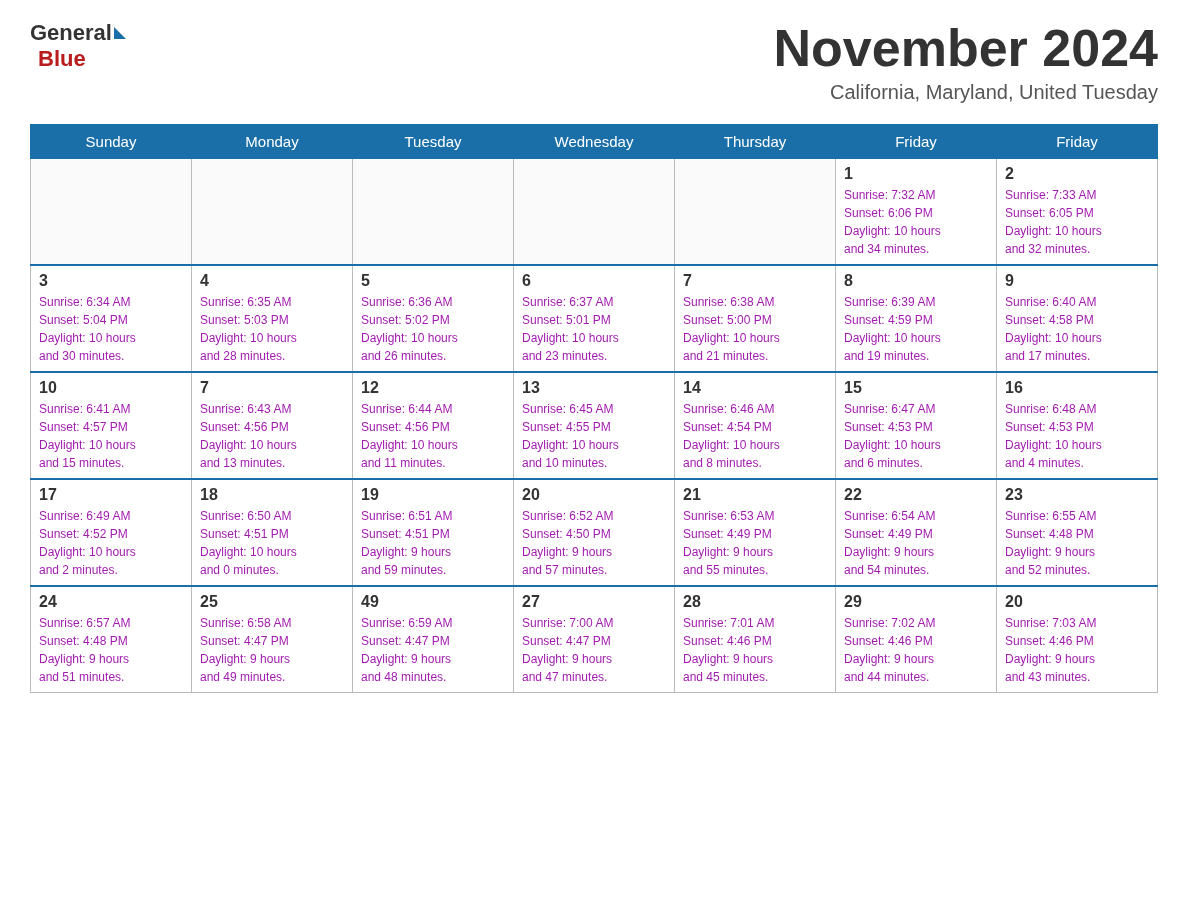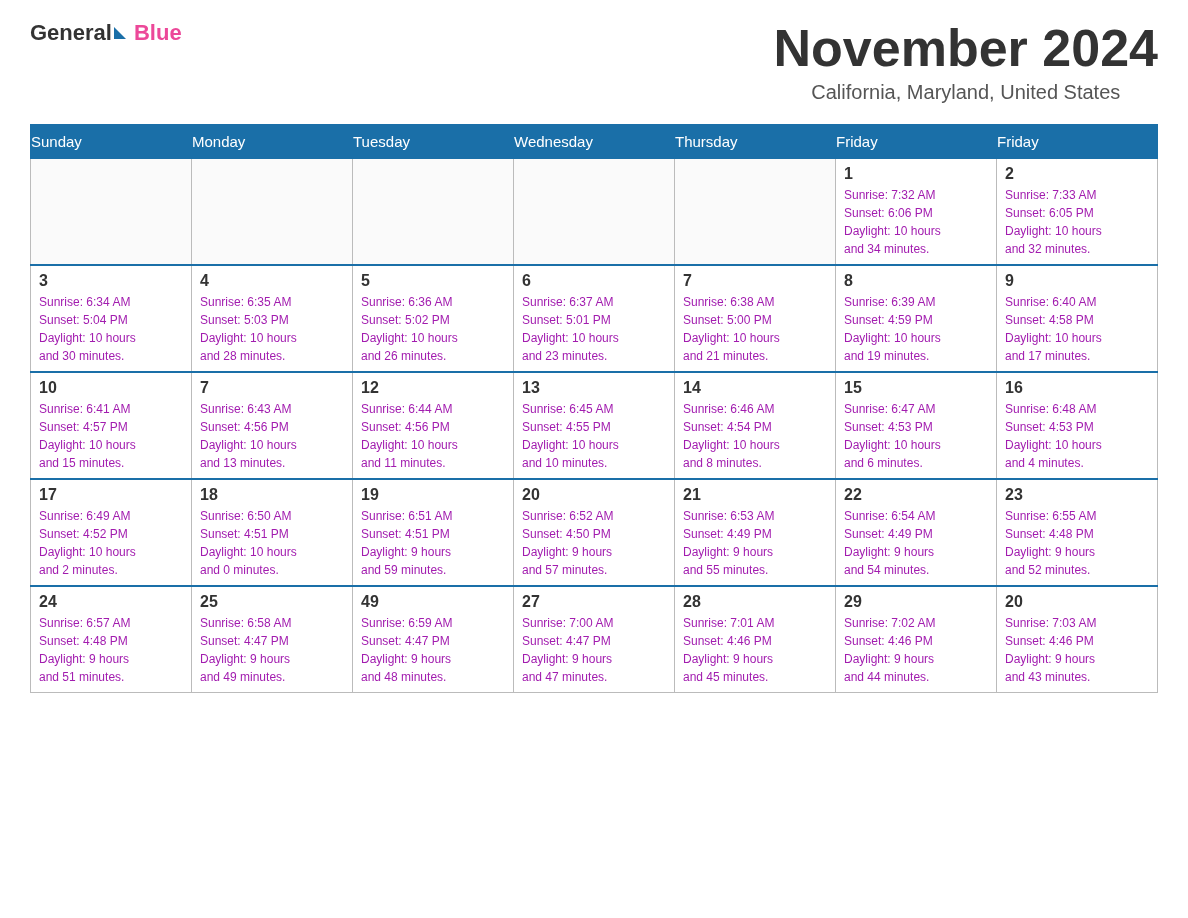--- a/index.html
+++ b/index.html
@@ -12,47 +12,47 @@
       padding: 20px 30px;
     }
     .header-area {
       display: flex;
       justify-content: space-between;
       align-items: flex-start;
       margin-bottom: 20px;
     }
     .logo-area {
       display: flex;
-      flex-direction: row;
+      flex-direction: column;
       align-items: flex-start;
     }
     .logo-text {
       display: flex;
       align-items: center;
       font-size: 22px;
       font-weight: bold;
       color: #333;
     }
     .logo-triangle {
       width: 0;
       height: 0;
       border-left: 12px solid #1a6fa8;
       border-top: 12px solid transparent;
       border-bottom: 0px solid transparent;
       margin-left: 2px;
       display: inline-block;
     }
     .logo-blue-line {
-      color: #ec4899;
+      color: #b91c1c;
       font-size: 22px;
       font-weight: bold;
       margin-left: 4px;
     }
     .title-area {
-      text-align: center;
+      text-align: right;
     }
     .month-year-title {
       font-size: 52px;
       font-weight: bold;
       color: #333;
       line-height: 1.1;
     }
     .location-subtitle {
       font-size: 20px;
       color: #555;
@@ -61,22 +61,22 @@
     .calendar-table {
       width: 100%;
       border-collapse: collapse;
       border: 1px solid #aaa;
     }
     .calendar-table th {
       background-color: #1a6fa8;
       color: #fff;
       font-size: 15px;
       font-weight: normal;
-      padding: 8px 0;
-      text-align: left;
+      padding: 8px 18px;
+      text-align: center;
       border: 1px solid #1a6fa8;
     }
     .calendar-table td {
       border: 1px solid #bbb;
       vertical-align: top;
       padding: 6px 8px;
       width: calc(100% / 7);
       min-height: 100px;
     }
     .day-number {
@@ -106,21 +106,21 @@
     <div class="logo-text">
       <span>General</span>
       <span class="logo-triangle"></span>
     </div>
     <div style="margin-left:4px;">
       <span class="logo-blue-line">Blue</span>
     </div>
   </div>
   <div class="title-area">
     <div class="month-year-title">November 2024</div>
-    <div class="location-subtitle">California, Maryland, United States</div>
+    <div class="location-subtitle">California, Maryland, United Tuesday</div>
   </div>
 </div>
 
 <table class="calendar-table">
   <thead>
     <tr>
       <th><span>Sunday</span></th>
       <th><span>Monday</span></th>
       <th><span>Tuesday</span></th>
       <th><span>Wednesday</span></th>

